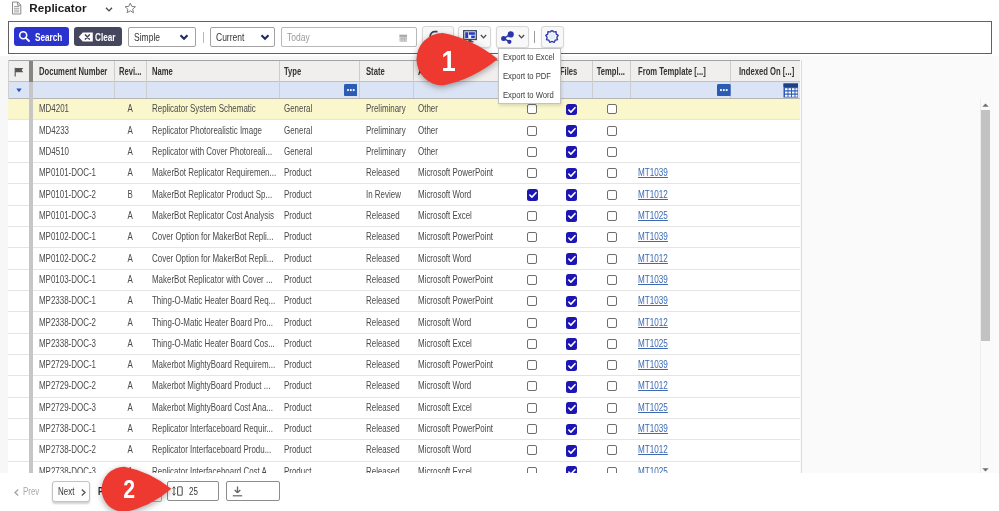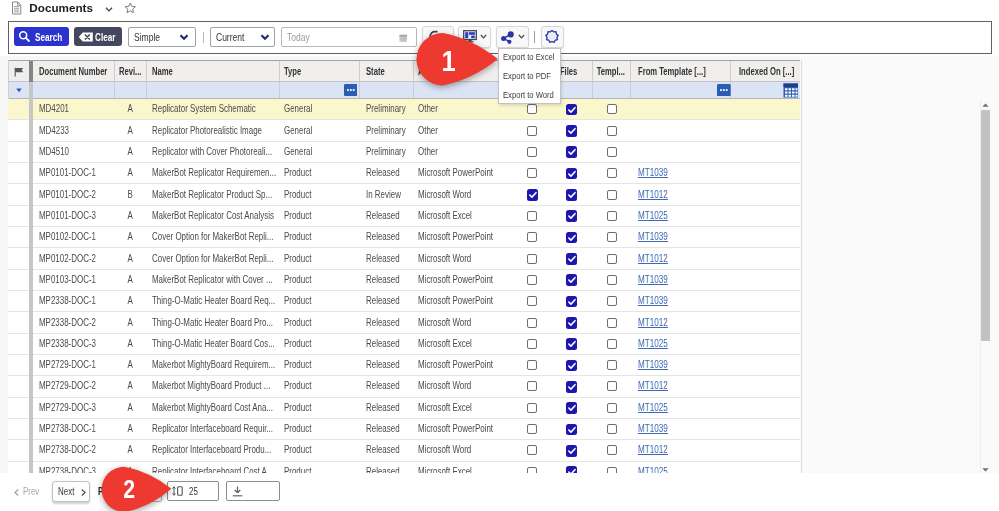--- a/index.html
+++ b/index.html
@@ -34,21 +34,21 @@
 <svg class="abs" style="left:11px;top:1px;" width="11" height="14" viewBox="0 0 11 14">
 <path d="M1.5 1 H6.8 L9.8 4 V13 H1.5 Z" fill="#fcfcfc" stroke="#8a8a8a" stroke-width="1"></path>
 <path d="M6.6 1 V4.2 H9.8" fill="none" stroke="#8a8a8a" stroke-width="1"></path>
 <g stroke="#9a9a9a" stroke-width="0.9">
 <line x1="3" y1="5.5" x2="8.2" y2="5.5"></line>
       <line x1="3" y1="7.3" x2="8.2" y2="7.3"></line>
 <line x1="3" y1="9.1" x2="8.2" y2="9.1"></line>
       <line x1="3" y1="10.9" x2="8.2" y2="10.9"></line>
     </g>
   </svg>
-<div class="abs" style="left:29.3px;top:1px;font-size:11.7px;line-height:13px;font-weight:bold;color:#1d1d1d;">Documents</div>
+<div class="abs" style="left:29.3px;top:1px;font-size:11.7px;line-height:13px;font-weight:bold;color:#1d1d1d;">Replicator</div>
 <svg class="abs" style="left:104.5px;top:7px;" width="8" height="5.5" viewBox="0 0 8 5.5">
 <path d="M1 0.8 L4 3.9 L7 0.8" fill="none" stroke="#444" stroke-width="1.3"></path>
   </svg>
 <svg class="abs" style="left:124px;top:1.5px;" width="12.5" height="12.5" viewBox="0 0 14 14">
 <path d="M7 1.2 L8.7 4.9 L12.8 5.3 L9.7 8 L10.6 12 L7 9.9 L3.4 12 L4.3 8 L1.2 5.3 L5.3 4.9 Z" fill="none" stroke="#7c7c7c" stroke-width="1.1" stroke-linejoin="round"></path>
   </svg>
 <div class="abs" style="left:8px;top:20.6px;width:981.6px;height:31.2px;border:1px solid #616161;background:#fff;"></div>
 <div class="abs" style="left:13.5px;top:26.8px;width:55px;height:19.4px;background:#2a33cd;border-radius:3px;"></div>
 <svg class="abs" style="left:17.7px;top:30.3px;" width="13" height="13" viewBox="0 0 13 13">
 <circle cx="5.2" cy="5.2" r="3.5" fill="none" stroke="#fff" stroke-width="1.6"></circle>

